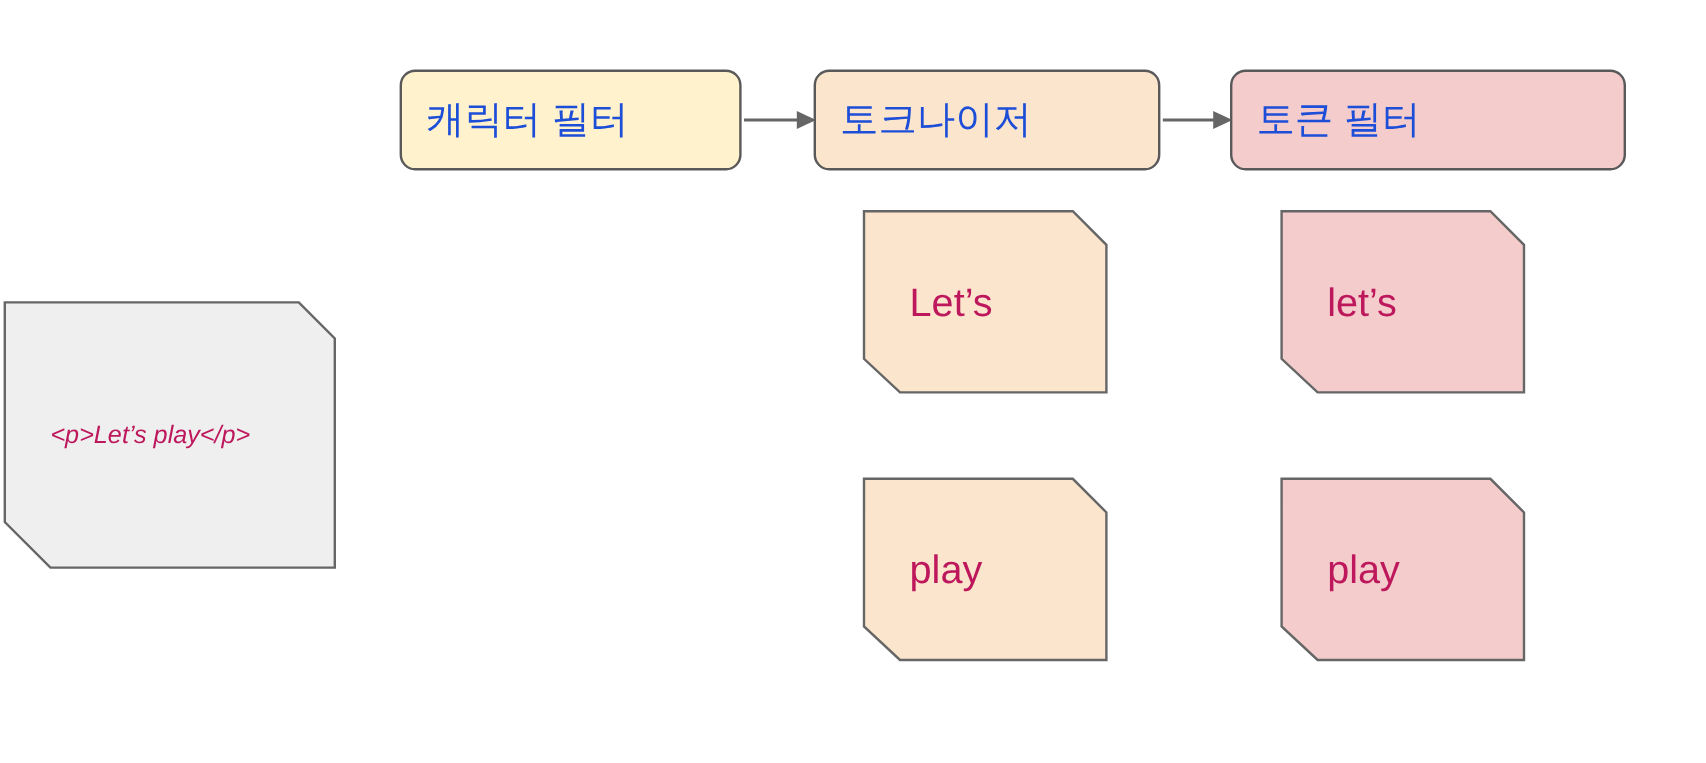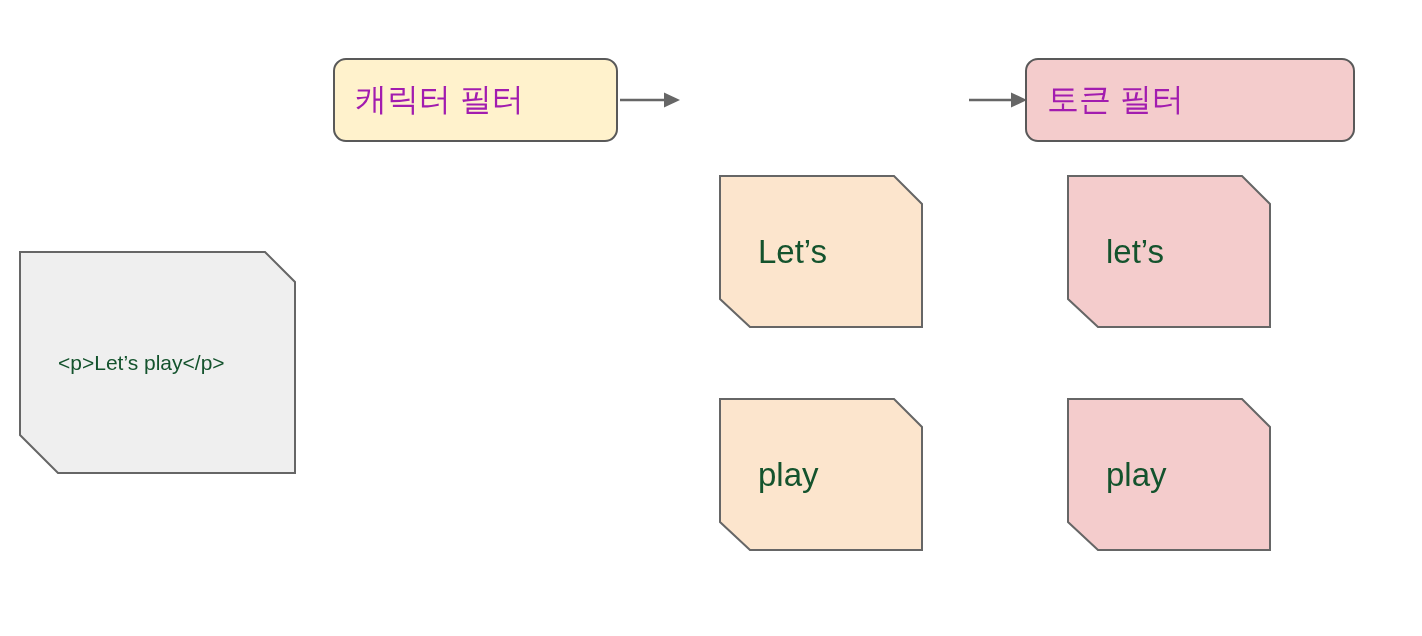--- a/index.html
+++ b/index.html
@@ -21,21 +21,21 @@
     height:84px;
     box-sizing:border-box;
     border:2px solid #595959;
     border-radius:13px;
     display:flex;
     align-items:center;
     padding-left:20px;
   }
   .stage-label{
     font-size:32px;
-    color:#a21caf;
+    color:#1d4ed8;
     white-space:nowrap;
   }
   .stage-1{left:333px;width:285px;}
   .stage-2{left:678px;width:289px;}
   .stage-3{left:1025px;width:330px;}
   
   .arrow{
     position:absolute;
     top:89px;
     height:22px;
@@ -56,27 +56,27 @@
   .note polygon{
     stroke:#666666;
     stroke-width:2;
     stroke-linejoin:miter;
   }
   .note-text{
     position:absolute;
     left:38px;
     top:50%;
     transform:translateY(-50%);
-    color:#14532d;
+    color:#be185d;
     white-space:nowrap;
     font-size:33px;
   }
   .note-big{width:275px;height:221px;}
   .note-small{width:202px;height:151px;}
-  .note-input{left:20px;top:252px;}
+  .note-input{left:4px;top:252px;font-style:italic;}
   .note-input .note-text{font-size:21px;}
   .note-charfiltered{left:345px;top:252px;}
   .note-token-1{left:720px;top:176px;}
   .note-token-2{left:720px;top:399px;}
   .note-filtered-1{left:1068px;top:176px;}
   .note-filtered-2{left:1068px;top:399px;}
 </style>
 </head>
 <body>
 
@@ -84,20 +84,23 @@
 
   <div class="stage stage-1" style="background: rgb(255, 242, 204);">
     <span class="stage-label">캐릭터 필터</span>
   </div>
 
   <svg class="arrow arrow-1" viewBox="0 0 60 22">
     <line x1="0" y1="11" x2="45" y2="11" stroke-width="2.5" stroke="#666666"></line>
     <polygon points="44,3.5 44,18.5 60,11" fill="#666666"></polygon>
   </svg>
 
+  <div class="stage stage-2" style="background: rgb(252, 229, 205);">
+    <span class="stage-label">토크나이저</span>
+  </div>
 
   <svg class="arrow arrow-2" viewBox="0 0 58 22">
     <line x1="0" y1="11" x2="43" y2="11" stroke-width="2.5" stroke="#666666"></line>
     <polygon points="42,3.5 42,18.5 58,11" fill="#666666"></polygon>
   </svg>
 
   <div class="stage stage-3" style="background: rgb(244, 204, 204);">
     <span class="stage-label">토큰 필터</span>
   </div>
 

